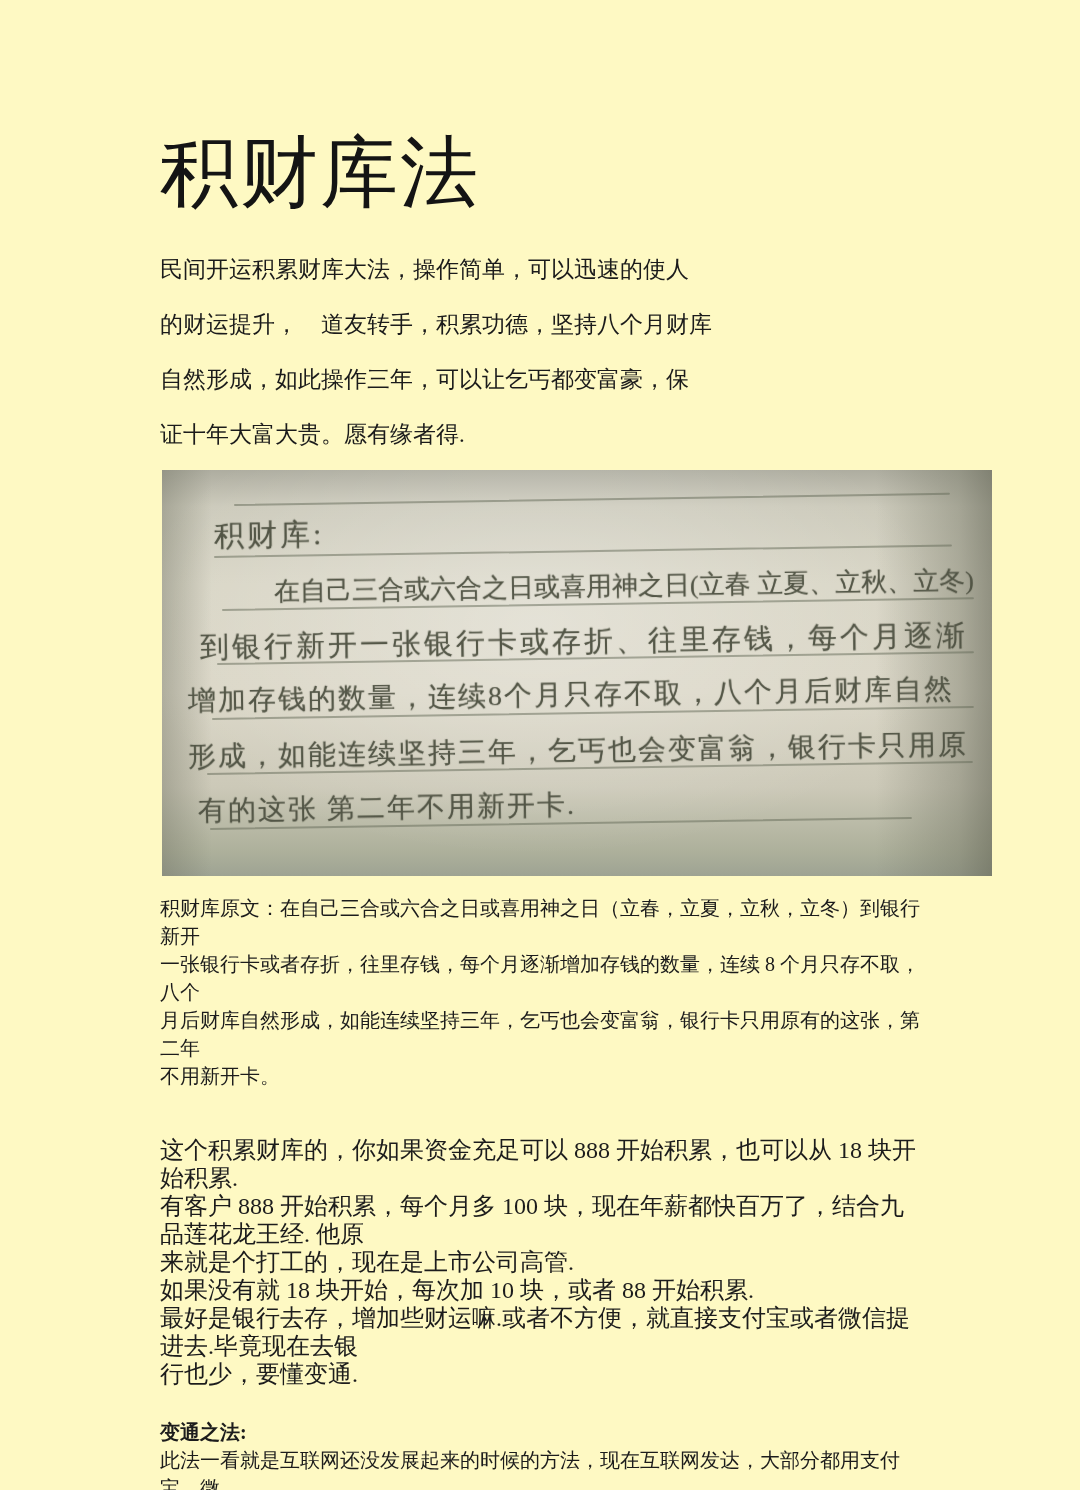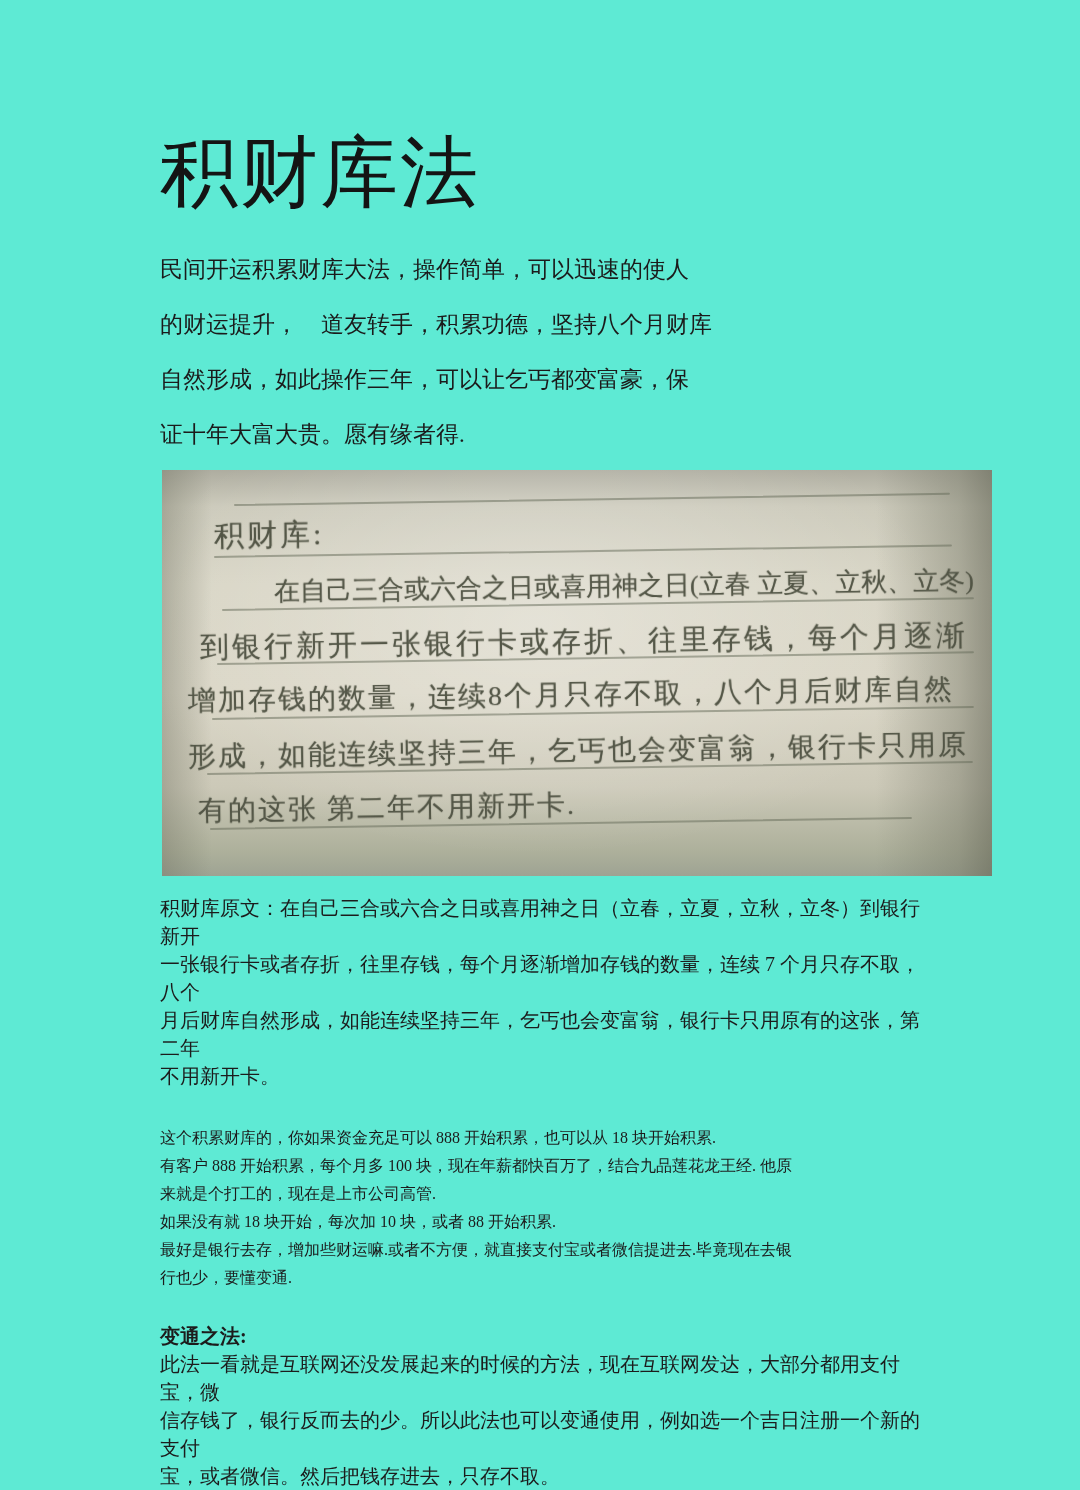--- a/index.html
+++ b/index.html
@@ -1,20 +1,20 @@
 <!DOCTYPE html>
 <html><head>
 <meta charset="utf-8">
 <style>
   html, body { margin: 0; padding: 0; background: #ffffff; }
   .page {
     position: relative;
     width: 1080px;
     height: 1490px;
-    background: #5eead4;
+    background: #fef9c3;
     overflow: hidden;
     font-family: "Liberation Serif", "DejaVu Serif", serif;
     color: #1f1f1f;
   }
   .content { padding: 128px 160px 0 160px; }
 
   .page-title {
     margin: 0 0 24px 0;
     font-size: 78px;
     font-weight: 400;
@@ -79,22 +79,22 @@
 
   
   .caption {
     margin: 18px 0 0 0;
     font-size: 20px;
     line-height: 28px;
     white-space: pre-line;
     color: #1c1c1c;
   }
   .para2 {
-    margin: 34px 0 0 0;
-    font-size: 16px;
+    margin: 46px 0 0 0;
+    font-size: 24px;
     line-height: 28px;
     white-space: pre-line;
     color: #1c1c1c;
   }
   .section3 { margin: 30px 0 0 0; }
   .section3-heading {
     margin: 0;
     font-size: 20px;
     line-height: 28px;
     font-weight: 700;
@@ -132,21 +132,21 @@
 
       <div class="hw t">积财库:</div>
       <div class="hw l1">在自己三合或六合之日或喜用神之日(立春 立夏、立秋、立冬)</div>
       <div class="hw l2">到银行新开一张银行卡或存折、往里存钱，每个月逐渐</div>
       <div class="hw l3">增加存钱的数量，连续8个月只存不取，八个月后财库自然</div>
       <div class="hw l4">形成，如能连续坚持三年，乞丐也会变富翁，银行卡只用原</div>
       <div class="hw l5">有的这张 第二年不用新开卡.</div>
     </div>
 
     <p class="caption">积财库原文：在自己三合或六合之日或喜用神之日（立春，立夏，立秋，立冬）到银行新开
-一张银行卡或者存折，往里存钱，每个月逐渐增加存钱的数量，连续 7 个月只存不取，八个
+一张银行卡或者存折，往里存钱，每个月逐渐增加存钱的数量，连续 8 个月只存不取，八个
 月后财库自然形成，如能连续坚持三年，乞丐也会变富翁，银行卡只用原有的这张，第二年
 不用新开卡。</p>
 
     <p class="para2">这个积累财库的，你如果资金充足可以 888 开始积累，也可以从 18 块开始积累.
 有客户 888 开始积累，每个月多 100 块，现在年薪都快百万了，结合九品莲花龙王经. 他原
 来就是个打工的，现在是上市公司高管.
 如果没有就 18 块开始，每次加 10 块，或者 88 开始积累.
 最好是银行去存，增加些财运嘛.或者不方便，就直接支付宝或者微信提进去.毕竟现在去银
 行也少，要懂变通.</p>
 

